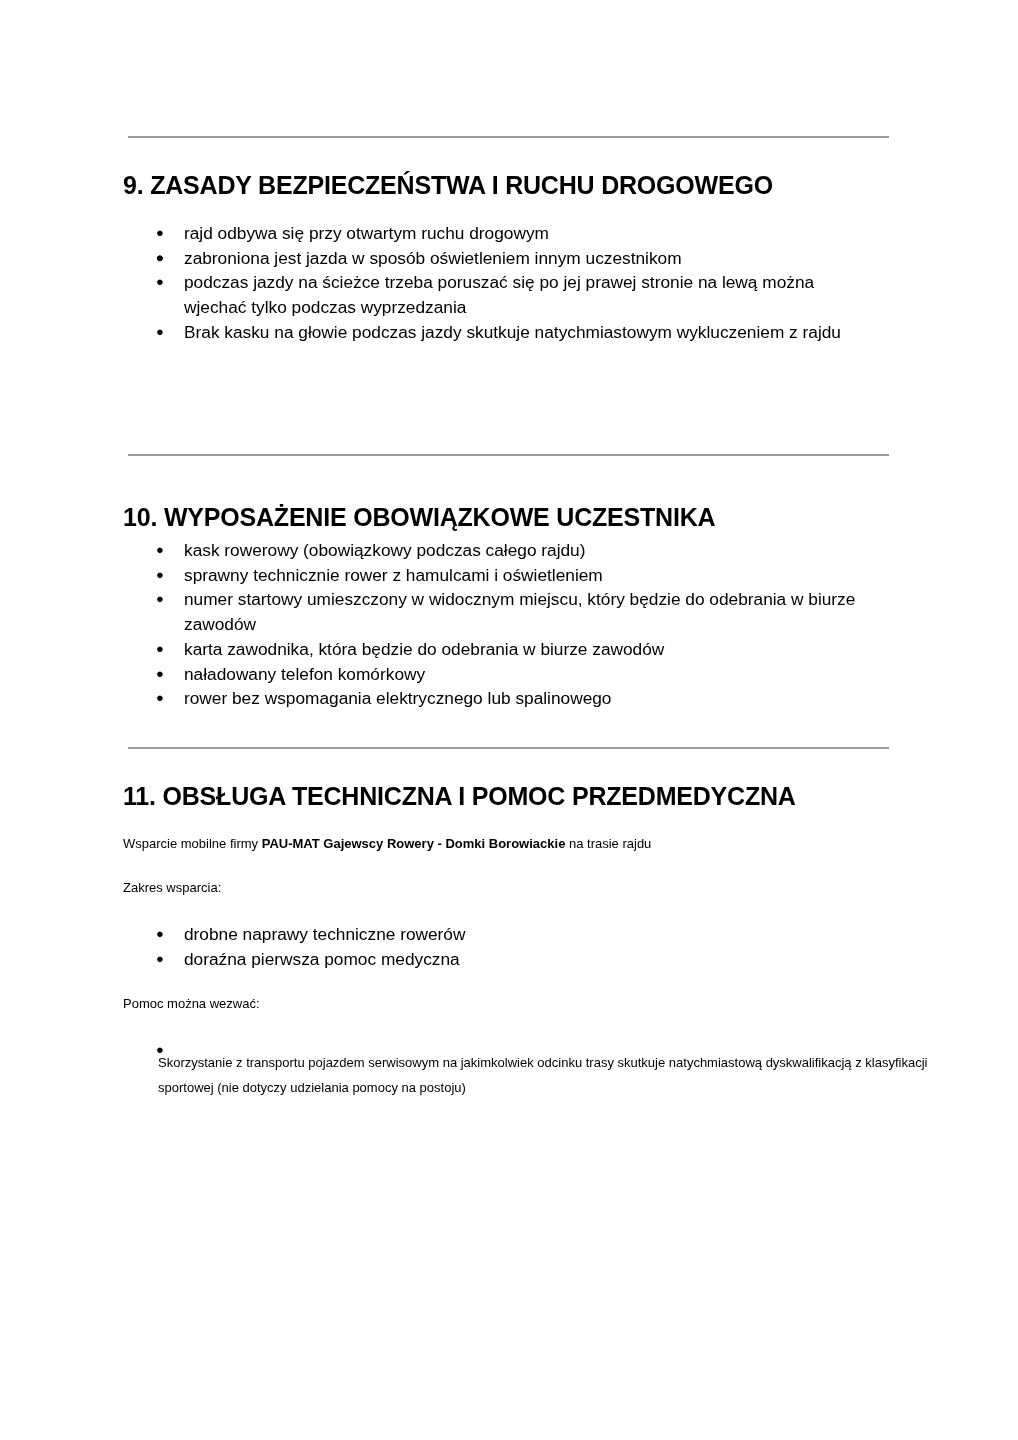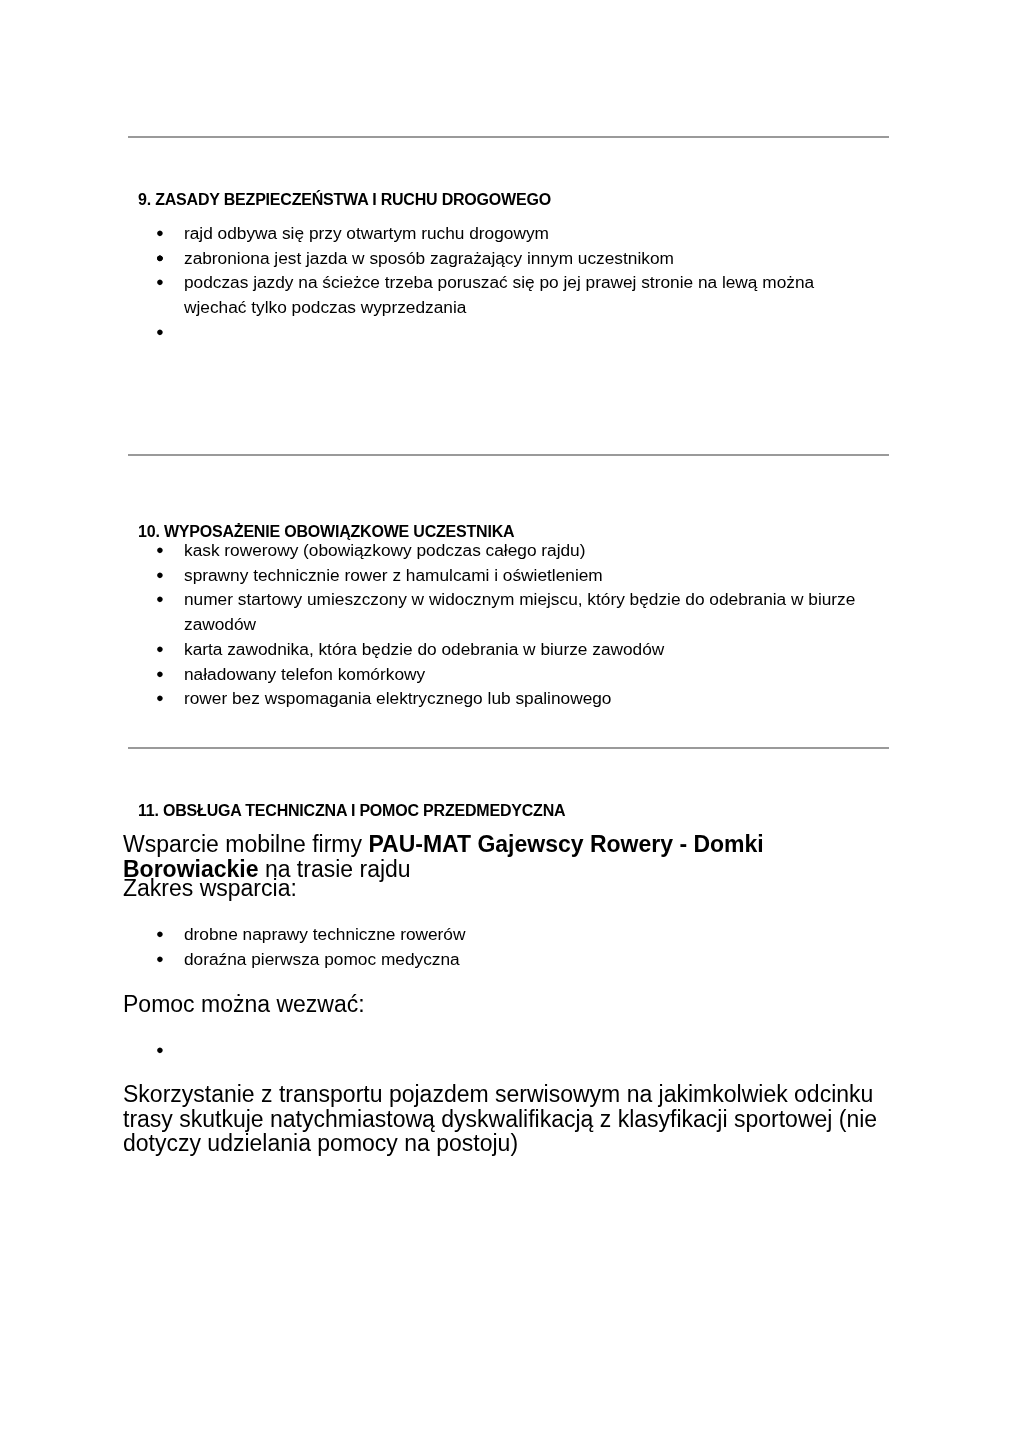--- a/index.html
+++ b/index.html
@@ -5,50 +5,50 @@
     html, body { margin: 0; padding: 0; background: #ffffff; }
     body {
       width: 1018px; height: 1440px; position: relative; overflow: hidden;
       font-family: "Liberation Sans", sans-serif; color: #000;
     }
     .rule {
       position: absolute; left: 128px; width: 761px; height: 0;
       border-top: 2px solid #9a9a9a;
     }
     .heading {
-      position: absolute; left: 123px; margin: 15px;
-      font-size: 16px; font-weight: bold; line-height: 26px;
+      position: absolute; left: 123px; margin: 0;
+      font-size: 25px; font-weight: bold; line-height: 26px;
       letter-spacing: -0.2px;
     }
     .list {
       position: absolute; left: 123px; width: 770px; margin: 0; padding: 0;
       list-style: none; font-size: 17.3px; line-height: 24.7px;
     }
     .list li { position: relative; padding-left: 61px; }
     .bullet {
       position: absolute; left: 33px; top: 0; font-size: 13px; line-height: 24.7px;
     }
     .para {
       position: absolute; left: 123px; width: 775px; margin: 0;
-      font-size: 23px; line-height: 24.7px;
+      font-size: 13px; line-height: 24.7px;
     }
     .para b { font-weight: bold; }
   </style>
 </head>
 <body>
 
 <div class="rule" style="top:136px;"></div>
 <h2 class="heading" style="top:172px;">9. ZASADY BEZPIECZEŃSTWA I RUCHU DROGOWEGO</h2>
 <ul class="list" style="top:221px;">
   <li><span class="bullet">●</span><span>rajd odbywa się przy otwartym ruchu drogowym</span></li>
   <li><span class="bullet">●</span></li>
   <li><span class="bullet">●</span></li>
-  <li><span class="bullet">●</span><span>zabroniona jest jazda w sposób zagrażający innym uczestnikom</span></li>
+  <li><span class="bullet">●</span><span>zabroniona jest jazda w sposób oświetleniem innym uczestnikom</span></li>
   <li style="padding-right:30px;"><span class="bullet">●</span><span>podczas jazdy na ścieżce trzeba poruszać się po jej prawej stronie na lewą można wjechać tylko podczas wyprzedzania</span></li>
-  <li style="padding-right:30px;"><span class="bullet">●</span></li>
+  <li style="padding-right:30px;"><span class="bullet">●</span><span>Brak kasku na głowie podczas jazdy skutkuje natychmiastowym wykluczeniem z rajdu</span></li>
 </ul>
 
 <div class="rule" style="top:454px;"></div>
 <h2 class="heading" style="top:504px;">10. WYPOSAŻENIE OBOWIĄZKOWE UCZESTNIKA</h2>
 <ul class="list" style="top:538px;">
   <li><span class="bullet">●</span><span>kask rowerowy (obowiązkowy podczas całego rajdu)</span></li>
   <li><span class="bullet">●</span><span>sprawny technicznie rower z hamulcami i oświetleniem</span></li>
   <li style="padding-right:30px;"><span class="bullet">●</span><span>numer startowy umieszczony w widocznym miejscu, który będzie do odebrania w biurze zawodów</span></li>
   <li><span class="bullet">●</span><span>karta zawodnika, która będzie do odebrania w biurze zawodów</span></li>
   <li><span class="bullet">●</span><span>naładowany telefon komórkowy</span></li>
@@ -62,13 +62,13 @@
 </p>
 <p class="para" style="top:876px;">Zakres wsparcia:</p>
 <ul class="list" style="top:922px;">
   <li><span class="bullet">●</span><span>drobne naprawy techniczne rowerów</span></li>
   <li><span class="bullet">●</span><span>doraźna pierwsza pomoc medyczna</span></li>
 </ul>
 <p class="para" style="top:992px;">Pomoc można wezwać:</p>
 <ul class="list" style="top:1038px;">
   <li><span class="bullet">●</span></li>
 </ul>
-<p class="para" style="top:1082px; width:770px;">Skorzystanie z transportu pojazdem serwisowym na jakimkolwiek odcinku trasy skutkuje natychmiastową dyskwalifikacją z klasyfikacji sportowej (nie dotyczy udzielania pomocy na postoju)</p>
+<p class="para" style="top:1051px; width:770px;margin-left:35px;">Skorzystanie z transportu pojazdem serwisowym na jakimkolwiek odcinku trasy skutkuje natychmiastową dyskwalifikacją z klasyfikacji sportowej (nie dotyczy udzielania pomocy na postoju)</p>
 
 </body></html>

